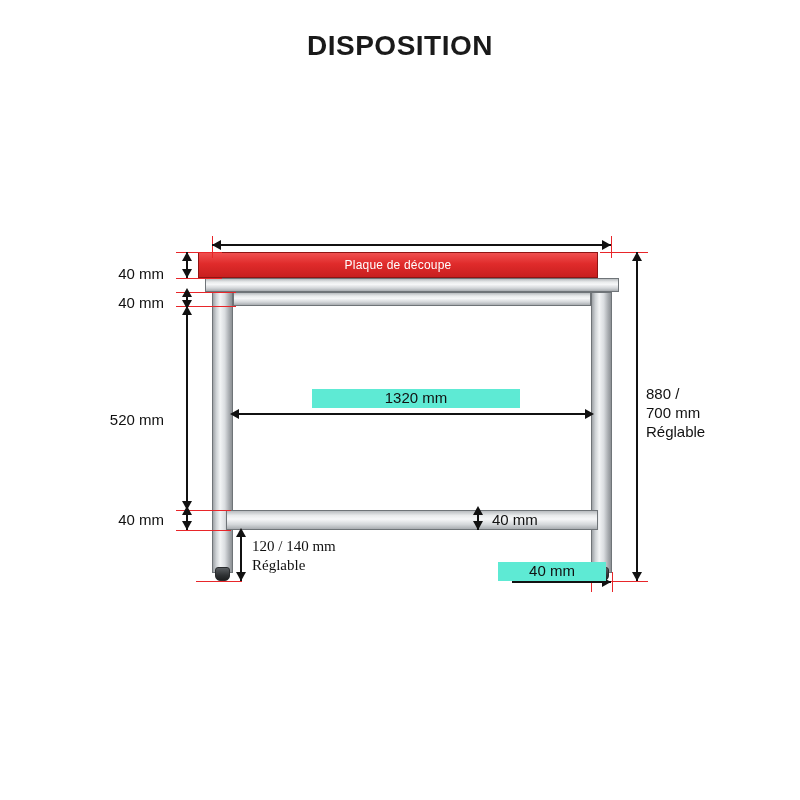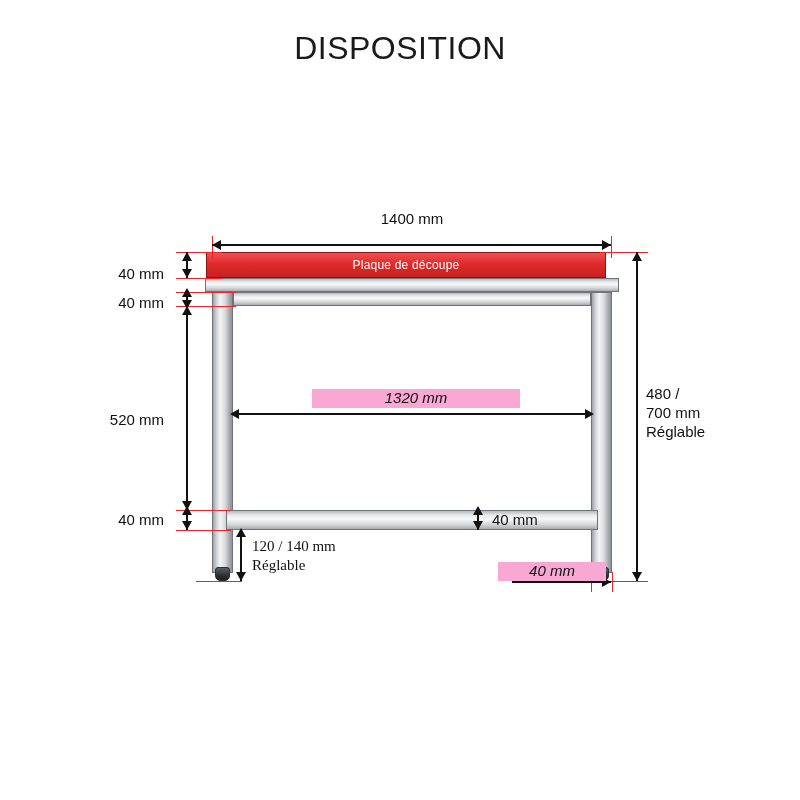--- a/index.html
+++ b/index.html
@@ -22,22 +22,22 @@
     height: 800px;
   }
 
   
   .title {
     position: absolute;
     left: 0;
     top: 28px;
     width: 800px;
     text-align: center;
-    font-size: 32px;
-    font-weight: normal;
+    font-size: 28px;
+    font-weight: bold;
     letter-spacing: 0.5px;
     line-height: 1.25;
   }
   .title .l1 { display: block; }
   .title .l2 { display: block; }
 
   
   .badge {
     position: absolute;
     right: 38px;
@@ -111,36 +111,35 @@
   .lbl {
     position: absolute;
     font-size: 15px;
     color: #111;
     white-space: nowrap;
     line-height: 1.25;
   }
   .lbl.c { text-align: center; }
   .lbl.r { text-align: right; }
   .lbl.boxed {
-    background: #f9a8d4;
+    background: #5eead4;
     padding: 0 4px;
-    font-style: italic;
   }
 </style>
 </head>
 <body>
 
 <div id="stage">
 
   <div class="title">
     <span class="l1">DISPOSITION</span>
   </div>
 
 
-  <div class="abs cut-board" style="left:206px; top:252px; width:400px; height:26px;">
+  <div class="abs cut-board" style="left:198px; top:252px; width:400px; height:26px;">
     <span>Plaque de découpe</span>
   </div>
 
   <div class="abs metal-h" style="left:205px; top:278px; width:414px; height:14px;"></div>
 
   <div class="abs metal-h" style="left:233px; top:292px; width:358px; height:14px;"></div>
 
   <div class="abs metal-v" style="left:212px; top:292px; width:21px; height:281px;"></div>
 
   <div class="abs metal-v" style="left:591px; top:292px; width:21px; height:281px;"></div>
@@ -163,21 +162,20 @@
 
   <div class="abs tick-h" style="left:600px; top:252px; width:48px;"></div>
   <div class="abs tick-h" style="left:590px; top:581px; width:58px;"></div>
 
   <div class="abs tick-v" style="left:591px; top:572px; height:20px;"></div>
   <div class="abs tick-v" style="left:612px; top:572px; height:20px;"></div>
 
   <div class="abs dim-h" style="left:212px; top:244px; width:399px;"></div>
   <div class="arrow arrow-l" style="left:212px; top:240px;"></div>
   <div class="arrow arrow-r" style="left:602px; top:240px;"></div>
-  <div class="lbl c" style="left:312px; top:210px; width:200px;">1400 mm</div>
 
   <div class="abs dim-v" style="left:186px; top:252px; height:26px;"></div>
   <div class="arrow arrow-u" style="left:182px; top:252px;"></div>
   <div class="arrow arrow-d" style="left:182px; top:269px;"></div>
   <div class="lbl r" style="left:40px; top:265px; width:124px;">40 mm</div>
 
   <div class="abs dim-v" style="left:186px; top:292px; height:26px;"></div>
   <div class="arrow arrow-u" style="left:182px; top:288px;"></div>
   <div class="arrow arrow-d" style="left:182px; top:300px;"></div>
   <div class="lbl r" style="left:40px; top:294px; width:124px;">40 mm</div>
@@ -194,21 +192,21 @@
 
   <div class="abs dim-h" style="left:233px; top:413px; width:358px;"></div>
   <div class="arrow arrow-l" style="left:230px; top:409px;"></div>
   <div class="arrow arrow-r" style="left:585px; top:409px;"></div>
   <div class="lbl c boxed" style="left:312px; top:389px; width:200px;">1320 mm</div>
 
   <div class="abs dim-v" style="left:636px; top:252px; height:329px;"></div>
   <div class="arrow arrow-u" style="left:632px; top:252px;"></div>
   <div class="arrow arrow-d" style="left:632px; top:572px;"></div>
   <div class="lbl" style="left:646px; top:385px; width:130px;">
-    <span>480 /</span><br>
+    <span>880 /</span><br>
     <span>700 mm</span><br>
     <span>Réglable</span>
   </div>
 
   <div class="abs dim-v" style="left:477px; top:510px; height:20px;"></div>
   <div class="arrow arrow-u" style="left:473px; top:506px;"></div>
   <div class="arrow arrow-d" style="left:473px; top:521px;"></div>
   <div class="lbl" style="left:492px; top:511px; width:110px;">40 mm</div>
 
   <div class="abs dim-v" style="left:240px; top:530px; height:51px;"></div>

